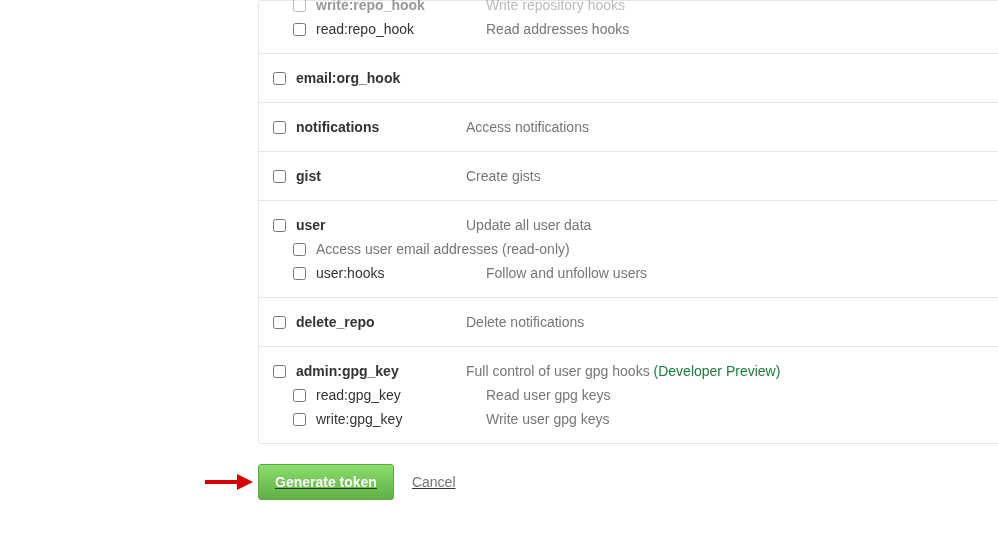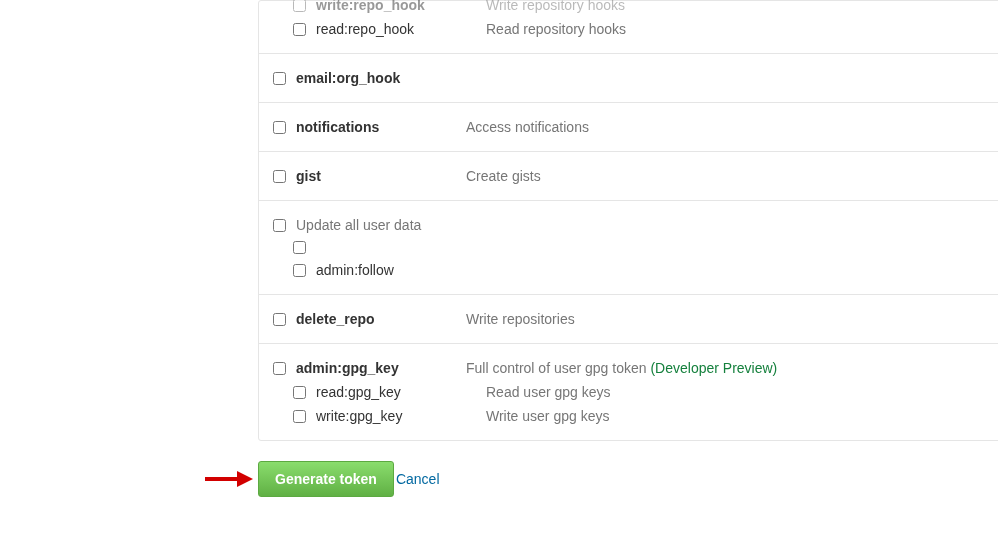--- a/index.html
+++ b/index.html
@@ -42,34 +42,35 @@
     .scope-desc {
       color: #767676;
     }
     .scope-desc a { color: #15803d; text-decoration: none; }
     .actions {
       margin-left: 258px;
       margin-top: 20px;
       display: flex;
       align-items: center;
       position: relative;
+      text-decoration: underline;
     }
     .btn-primary {
       background: linear-gradient(#8add6d, #60b044);
       border: 1px solid #5ca941;
       color: #fff;
       font-weight: 600;
       padding: 9px 16px;
       border-radius: 3px;
       font-size: 14px;
       cursor: pointer;
     }
     .cancel-link {
-      margin-left: 2px;
-      color: #0369a1;
+      margin-left: 18px;
+      color: #737373;
       text-decoration: none;
       font-size: 14px;
     }
     .arrow-annotation {
       position: absolute;
       left: -55px;
       top: 8px;
     }
   </style>
 </head>
@@ -79,21 +80,21 @@
 
   <div class="scope-group first">
     <div class="scope-row" style="padding-left:20px; margin-top:-8px; opacity:0.5;">
       <input type="checkbox" class="scope-checkbox" style="">
       <span class="scope-name">write:repo_hook</span>
       <span class="scope-desc">Write repository hooks</span>
     </div>
     <div class="scope-row sub">
       <input type="checkbox" class="scope-checkbox" style="">
       <span class="scope-name">read:repo_hook</span>
-      <span class="scope-desc">Read repository hooks</span>
+      <span class="scope-desc">Read addresses hooks</span>
     </div>
   </div>
 
   <div class="scope-group">
     <div class="scope-row">
       <input type="checkbox" class="scope-checkbox" style="">
       <span class="scope-name">email:org_hook</span>
     </div>
   </div>
 
@@ -109,45 +110,48 @@
     <div class="scope-row">
       <input type="checkbox" class="scope-checkbox" style="">
       <span class="scope-name">gist</span>
       <span class="scope-desc">Create gists</span>
     </div>
   </div>
 
   <div class="scope-group">
     <div class="scope-row">
       <input type="checkbox" class="scope-checkbox" style="">
+      <span class="scope-name">user</span>
       <span class="scope-desc">Update all user data</span>
     </div>
     <div class="scope-row sub">
       <input type="checkbox" class="scope-checkbox" style="">
+      <span class="scope-desc">Access user email addresses (read-only)</span>
     </div>
     <div class="scope-row sub">
       <input type="checkbox" class="scope-checkbox" style="">
-      <span class="scope-name">admin:follow</span>
+      <span class="scope-name">user:hooks</span>
+      <span class="scope-desc">Follow and unfollow users</span>
     </div>
   </div>
 
   <div class="scope-group">
     <div class="scope-row">
       <input type="checkbox" class="scope-checkbox" style="">
       <span class="scope-name">delete_repo</span>
-      <span class="scope-desc">Write repositories</span>
+      <span class="scope-desc">Delete notifications</span>
     </div>
   </div>
 
   <div class="scope-group">
     <div class="scope-row">
       <input type="checkbox" class="scope-checkbox" style="">
       <span class="scope-name">admin:gpg_key</span>
       <span class="scope-desc">
-        <span>Full control of user gpg token </span><a href="#">(Developer Preview)</a>
+        <span>Full control of user gpg hooks </span><a href="#">(Developer Preview)</a>
       </span>
     </div>
     <div class="scope-row sub">
       <input type="checkbox" class="scope-checkbox" style="">
       <span class="scope-name">read:gpg_key</span>
       <span class="scope-desc">Read user gpg keys</span>
     </div>
     <div class="scope-row sub">
       <input type="checkbox" class="scope-checkbox" style="">
       <span class="scope-name">write:gpg_key</span>

